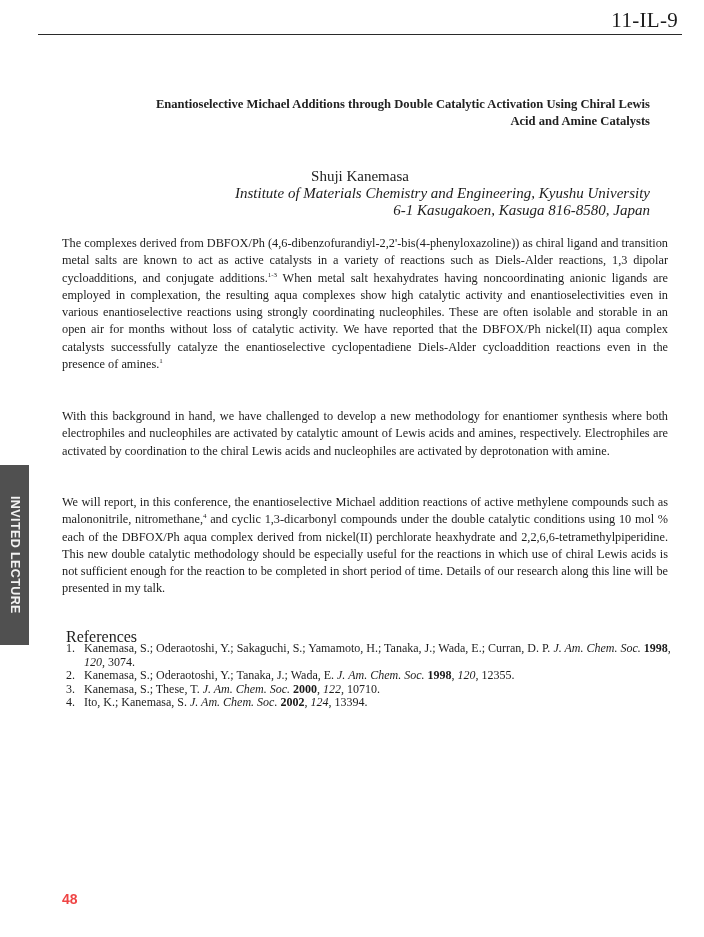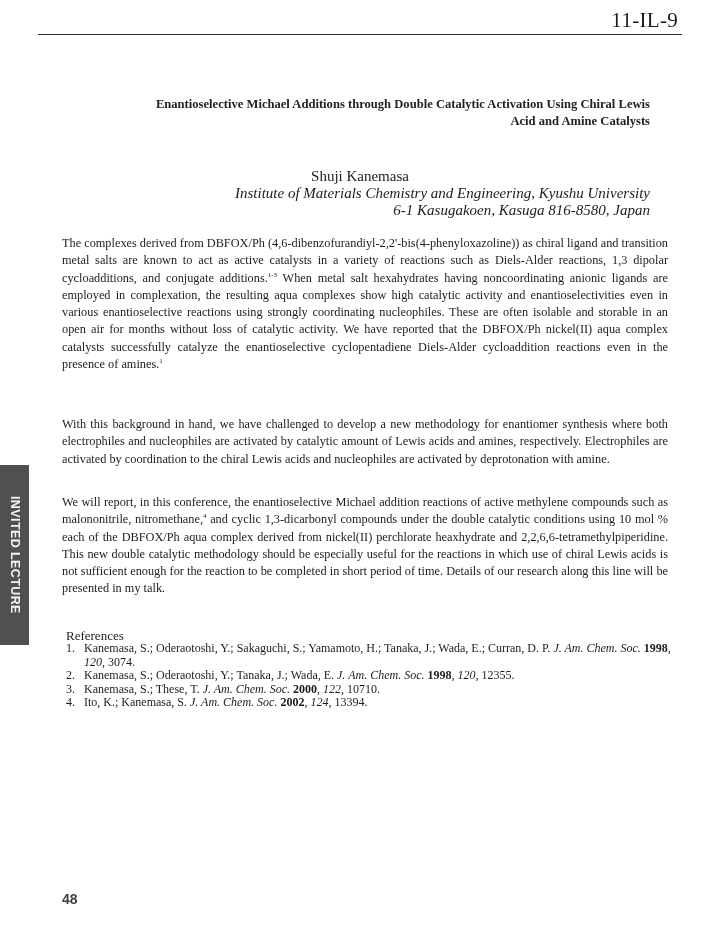--- a/index.html
+++ b/index.html
@@ -19,58 +19,58 @@
   }
   .author {
     position: absolute; left: 70px; top: 168px; width: 580px; text-align: center; font-size: 15px; line-height: 17px;
   }
   .affil {
     position: absolute; left: 70px; width: 580px; text-align: right; font-size: 15px; font-style: italic; line-height: 17px; font-family: Liberation Serif, serif;
   }
   .para {
     position: absolute; left: 62px; width: 606px; font-size: 12.3px; line-height: 17.3px; text-align: justify; margin: 0;
   }
-  .refs-head { position: absolute; left: 66px; top: 628px; font-size: 13px; }
+  .refs-head { position: absolute; left: 66px; top: 628px; font-size: 16px; }
   .refs { position: absolute; left: 66px; top: 642px; width: 610px; font-size: 12px; line-height: 13.5px; margin: 0; padding: 0; list-style: none; }
   .refs li { position: relative; padding-left: 18px; }
   .refs .num { position: absolute; left: 0; top: 0; }
   .it { font-style: italic; }
   .bd { font-weight: bold; }
   sup { font-size: 7px; line-height: 0; }
   .tab {
     position: absolute; left: 0; top: 465px; width: 29px; height: 180px; background: #505050;
     display: flex; align-items: center; justify-content: center;
   }
   .tab span {
     writing-mode: vertical-rl; color: #f2f2f2; font-family: "Liberation Sans", "DejaVu Sans", sans-serif;
     font-weight: bold; font-size: 12.5px; letter-spacing: 0.4px;
   }
   .pageno {
     position: absolute; left: 62px; top: 891px; font-family: "Liberation Sans", "DejaVu Sans", sans-serif;
-    font-weight: bold; font-size: 14px; color: #404040;
+    font-weight: bold; font-size: 14px; color: #ef4444;
   }
 </style>
 </head>
 <body>
 
 <div class="code">11-IL-9</div>
 <div class="hrule"></div>
 
 <div class="title">
   <span>Enantioselective Michael Additions through Double Catalytic Activation Using Chiral Lewis</span><br>
   <span>Acid and Amine Catalysts</span>
 </div>
 
 <div class="author">Shuji Kanemasa</div>
 <div class="affil" style="top:185px;">Institute of Materials Chemistry and Engineering, Kyushu University</div>
 <div class="affil" style="top:202px;">6-1 Kasugakoen, Kasuga 816-8580, Japan</div>
 
 <p class="para" style="top:235px;"><span>The complexes derived from DBFOX/Ph (4,6-dibenzofurandiyl-2,2'-bis(4-phenyloxazoline)) as chiral ligand and transition metal salts are known to act as active catalysts in a variety of reactions such as Diels-Alder reactions, 1,3 dipolar cycloadditions, and conjugate additions.</span><sup>1-3</sup><span>  When metal salt hexahydrates having noncoordinating anionic ligands are employed in complexation, the resulting aqua complexes show high catalytic activity and enantioselectivities even in various enantioselective reactions using strongly coordinating nucleophiles.  These are often isolable and storable in an open air for months without loss of catalytic activity.  We have reported that the DBFOX/Ph nickel(II) aqua complex catalysts successfully catalyze the enantioselective cyclopentadiene Diels-Alder cycloaddition reactions even in the presence of amines.</span><sup>1</sup></p>
 
-<p class="para" style="top:408px;margin-top:8px;">With this background in hand, we have challenged to develop a new methodology for enantiomer synthesis where both electrophiles and nucleophiles are activated by catalytic amount of Lewis acids and amines, respectively.  Electrophiles are activated by coordination to the chiral Lewis acids and nucleophiles are activated by deprotonation with amine.</p>
+<p class="para" style="top:408px;">With this background in hand, we have challenged to develop a new methodology for enantiomer synthesis where both electrophiles and nucleophiles are activated by catalytic amount of Lewis acids and amines, respectively.  Electrophiles are activated by coordination to the chiral Lewis acids and nucleophiles are activated by deprotonation with amine.</p>
 
 <p class="para" style="top:494px;"><span>We will report, in this conference, the enantioselective Michael addition reactions of active methylene compounds such as malononitrile, nitromethane,</span><sup>4</sup><span> and cyclic 1,3-dicarbonyl compounds under the double catalytic conditions using 10 mol % each of the DBFOX/Ph aqua complex derived from nickel(II) perchlorate heaxhydrate and 2,2,6,6-tetramethylpiperidine.  This new double catalytic methodology should be especially useful for the reactions in which use of chiral Lewis acids is not sufficient enough for the reaction to be completed in short period of time.  Details of our research along this line will be presented in my talk.</span></p>
 
 <div class="refs-head">References</div>
 <ul class="refs">
   <li>
     <span class="num">1.</span><span>Kanemasa, S.; Oderaotoshi, Y.; Sakaguchi, S.; Yamamoto, H.; Tanaka, J.; Wada, E.; Curran, D. P. </span><span class="it">J. Am. Chem. Soc.</span> <span class="bd">1998</span>, <span class="it">120</span>, <span>3074.</span>
   </li>
   <li>
     <span class="num">2.</span><span>Kanemasa, S.; Oderaotoshi, Y.; Tanaka, J.; Wada, E. </span><span class="it">J. Am. Chem. Soc.</span> <span class="bd">1998</span>, <span class="it">120</span>, <span>12355.</span>

